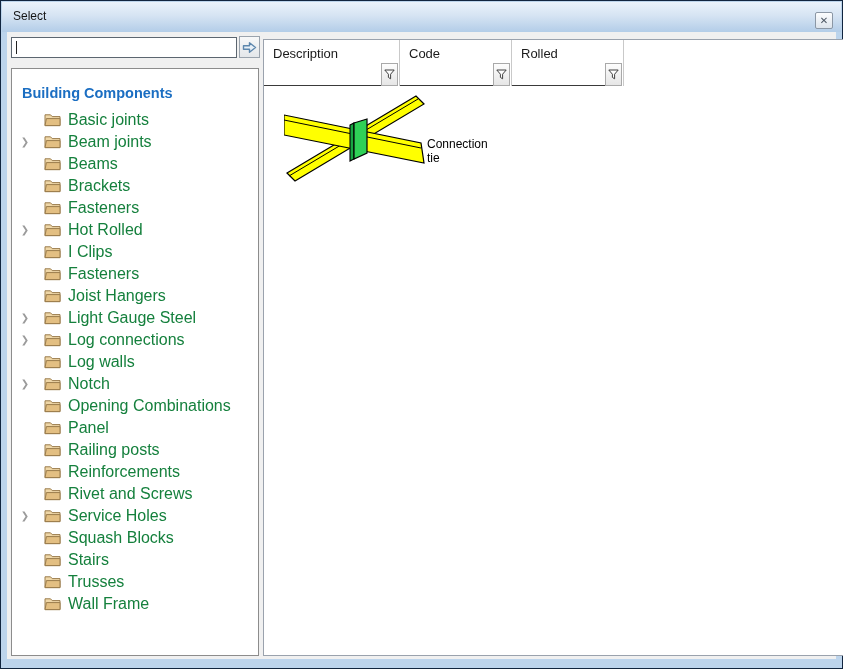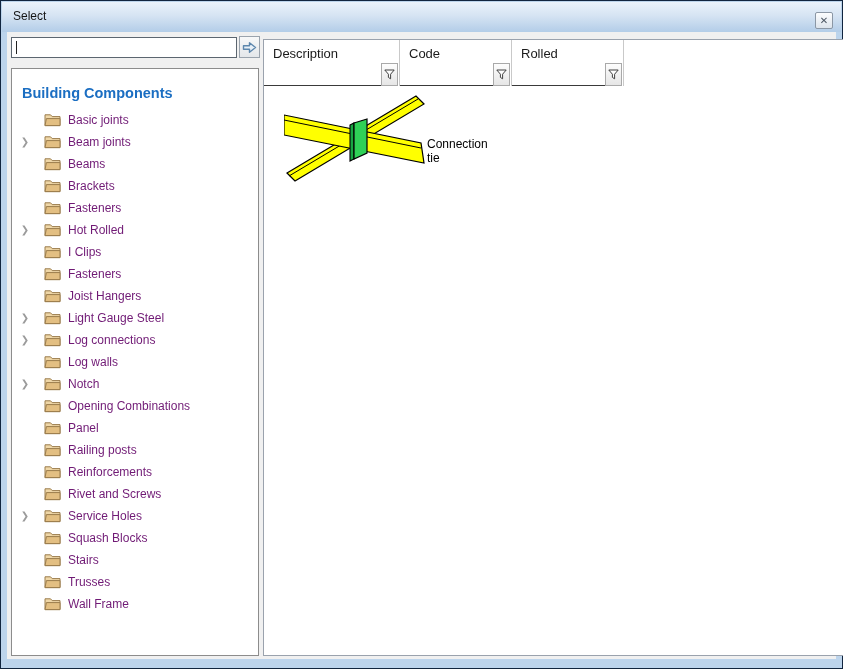--- a/index.html
+++ b/index.html
@@ -55,21 +55,21 @@
   .tree-item{height:22px;display:flex;align-items:center;padding-left:6px;}
   .chev{
     width:14px;margin-right:8px;flex:none;text-align:center;
     font-size:10px;color:#9b9b9b;line-height:22px;
   }
   .selwrap{
     display:inline-flex;align-items:center;gap:7px;
     padding:1px 6px 1px 3px;border:1px solid transparent;border-radius:2px;
   }
   .selwrap.selected{background:#cde8ff;border-color:#86c4ef;}
-  .tlabel{font-size:12px;color:#701a75;white-space:nowrap;}
+  .tlabel{font-size:16px;color:#15803d;white-space:nowrap;}
   .folder{display:flex;align-items:center;}
   
   #results-panel{
     position:absolute;left:256px;top:7px;width:623px;height:617px;
     background:#fff;border:1px solid #9aa2ad;box-sizing:border-box;overflow:hidden;
   }
   #cols{display:flex;height:46px;}
   .col{position:relative;height:46px;border-right:1px solid #c9c9c9;box-sizing:border-box;background:#fff;}
   .col:nth-child(1){width:136px;}
   .col:nth-child(2){width:112px;}

